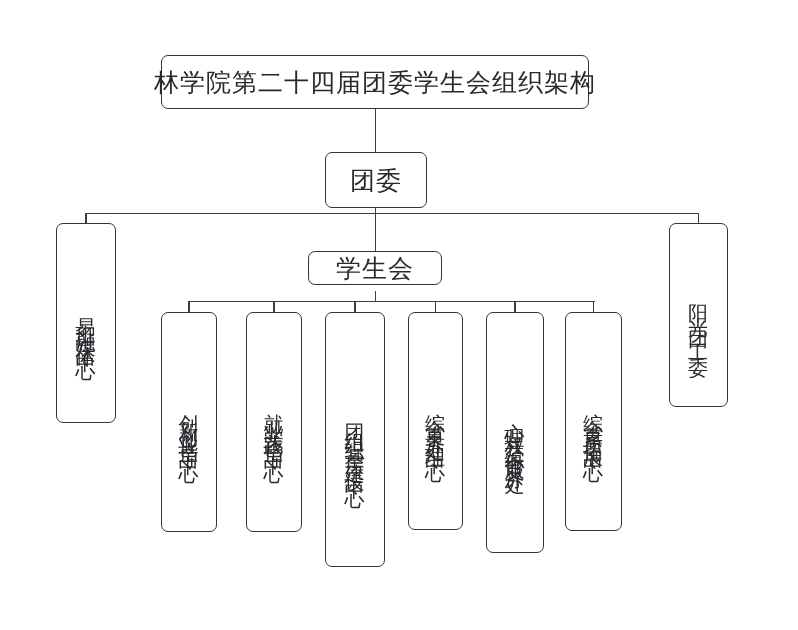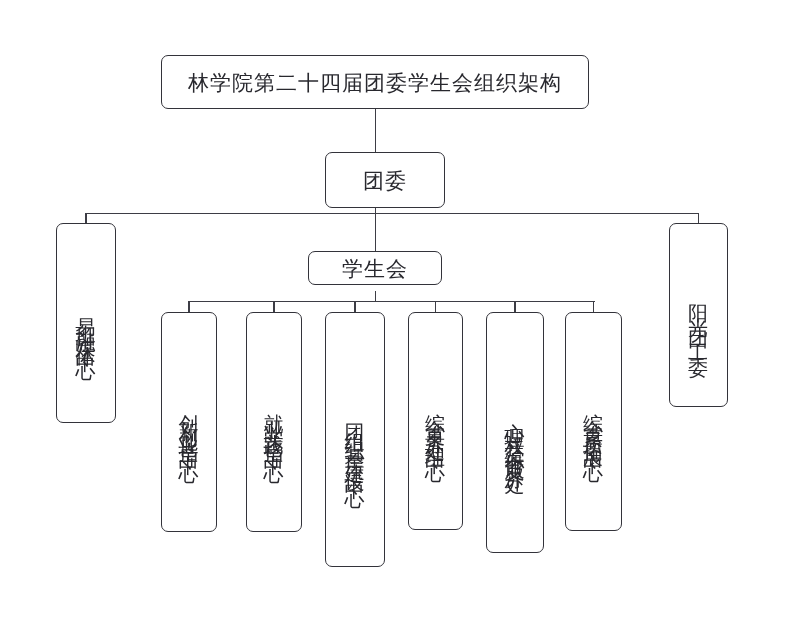--- a/index.html
+++ b/index.html
@@ -21,38 +21,38 @@
     box-sizing: border-box;
     background: #ffffff;
     border: 1.6px solid #33333a;
     border-radius: 7px;
     display: flex;
     align-items: center;
     justify-content: center;
     text-align: center;
   }
   .h-node {
-    font-size: 21px;
+    font-size: 25px;
     letter-spacing: 1px;
     white-space: nowrap;
     line-height: 1;
   }
   .v-node {
     writing-mode: vertical-rl;
     text-orientation: upright;
     font-size: 20px;
     line-height: 1;
   }
   .line {
     position: absolute;
     background: #3d3d45;
   }
   
   .n-title    { left: 161px; top: 55px;  width: 428px; height: 54px; }
-  .n-league   { left: 325px; top: 152px; width: 120px; height: 56px; }
+  .n-league   { left: 325px; top: 152px; width: 102px; height: 56px; }
   .n-union    { left: 308px; top: 251px; width: 134px; height: 34px; }
   .n-yiban    { left: 56px;  top: 223px; width: 60px;  height: 200px; letter-spacing: 7px; padding-top: 7px; }
   .n-sun      { left: 669px; top: 223px; width: 59px;  height: 184px; letter-spacing: 13px; padding-top: 13px; }
   .n-c1       { left: 161px; top: 312px; width: 56px;  height: 220px; letter-spacing: 7px; padding-top: 7px; }
   .n-c2       { left: 246px; top: 312px; width: 56px;  height: 220px; letter-spacing: 7px; padding-top: 7px; }
   .n-c3       { left: 325px; top: 312px; width: 60px;  height: 255px; letter-spacing: 8px; padding-top: 8px; }
   .n-c4       { left: 408px; top: 312px; width: 55px;  height: 218px; letter-spacing: 7px; padding-top: 7px; }
   .n-c5       { left: 486px; top: 312px; width: 58px;  height: 241px; letter-spacing: 6.5px; padding-top: 6.5px; }
   .n-c6       { left: 565px; top: 312px; width: 57px;  height: 219px; letter-spacing: 7px; padding-top: 7px; }
   

